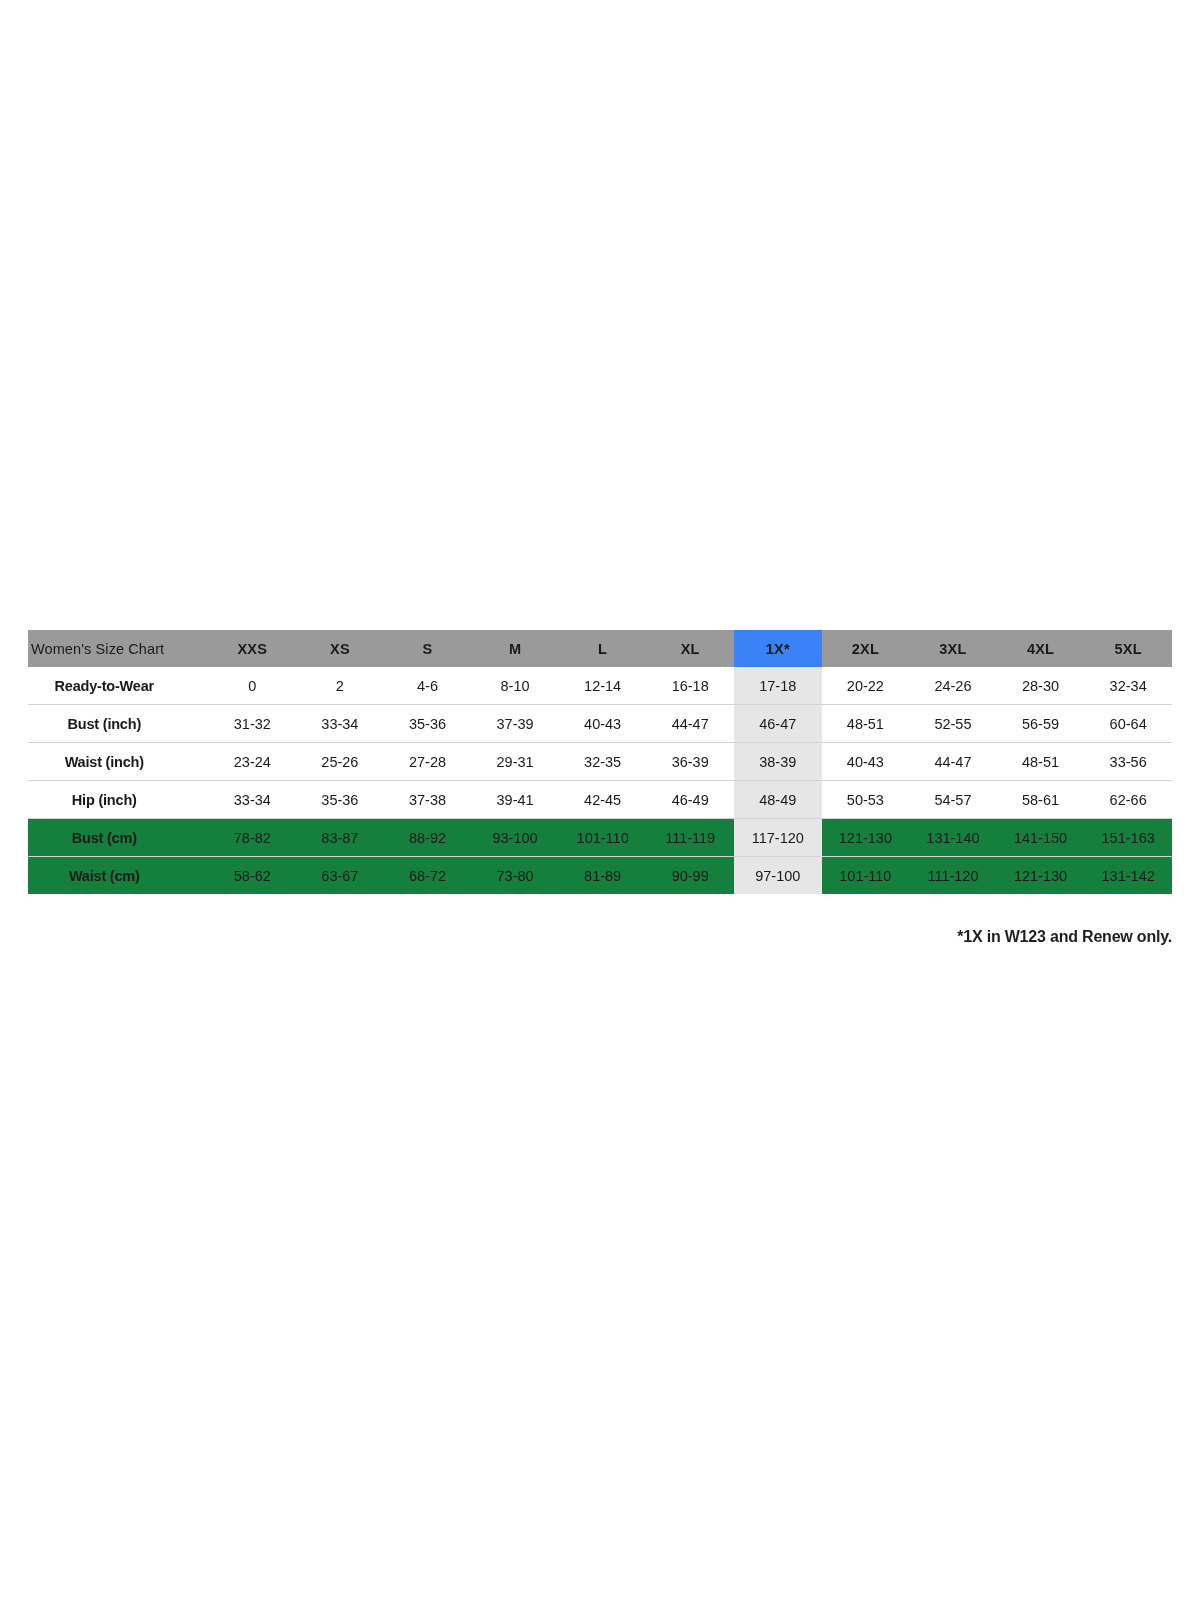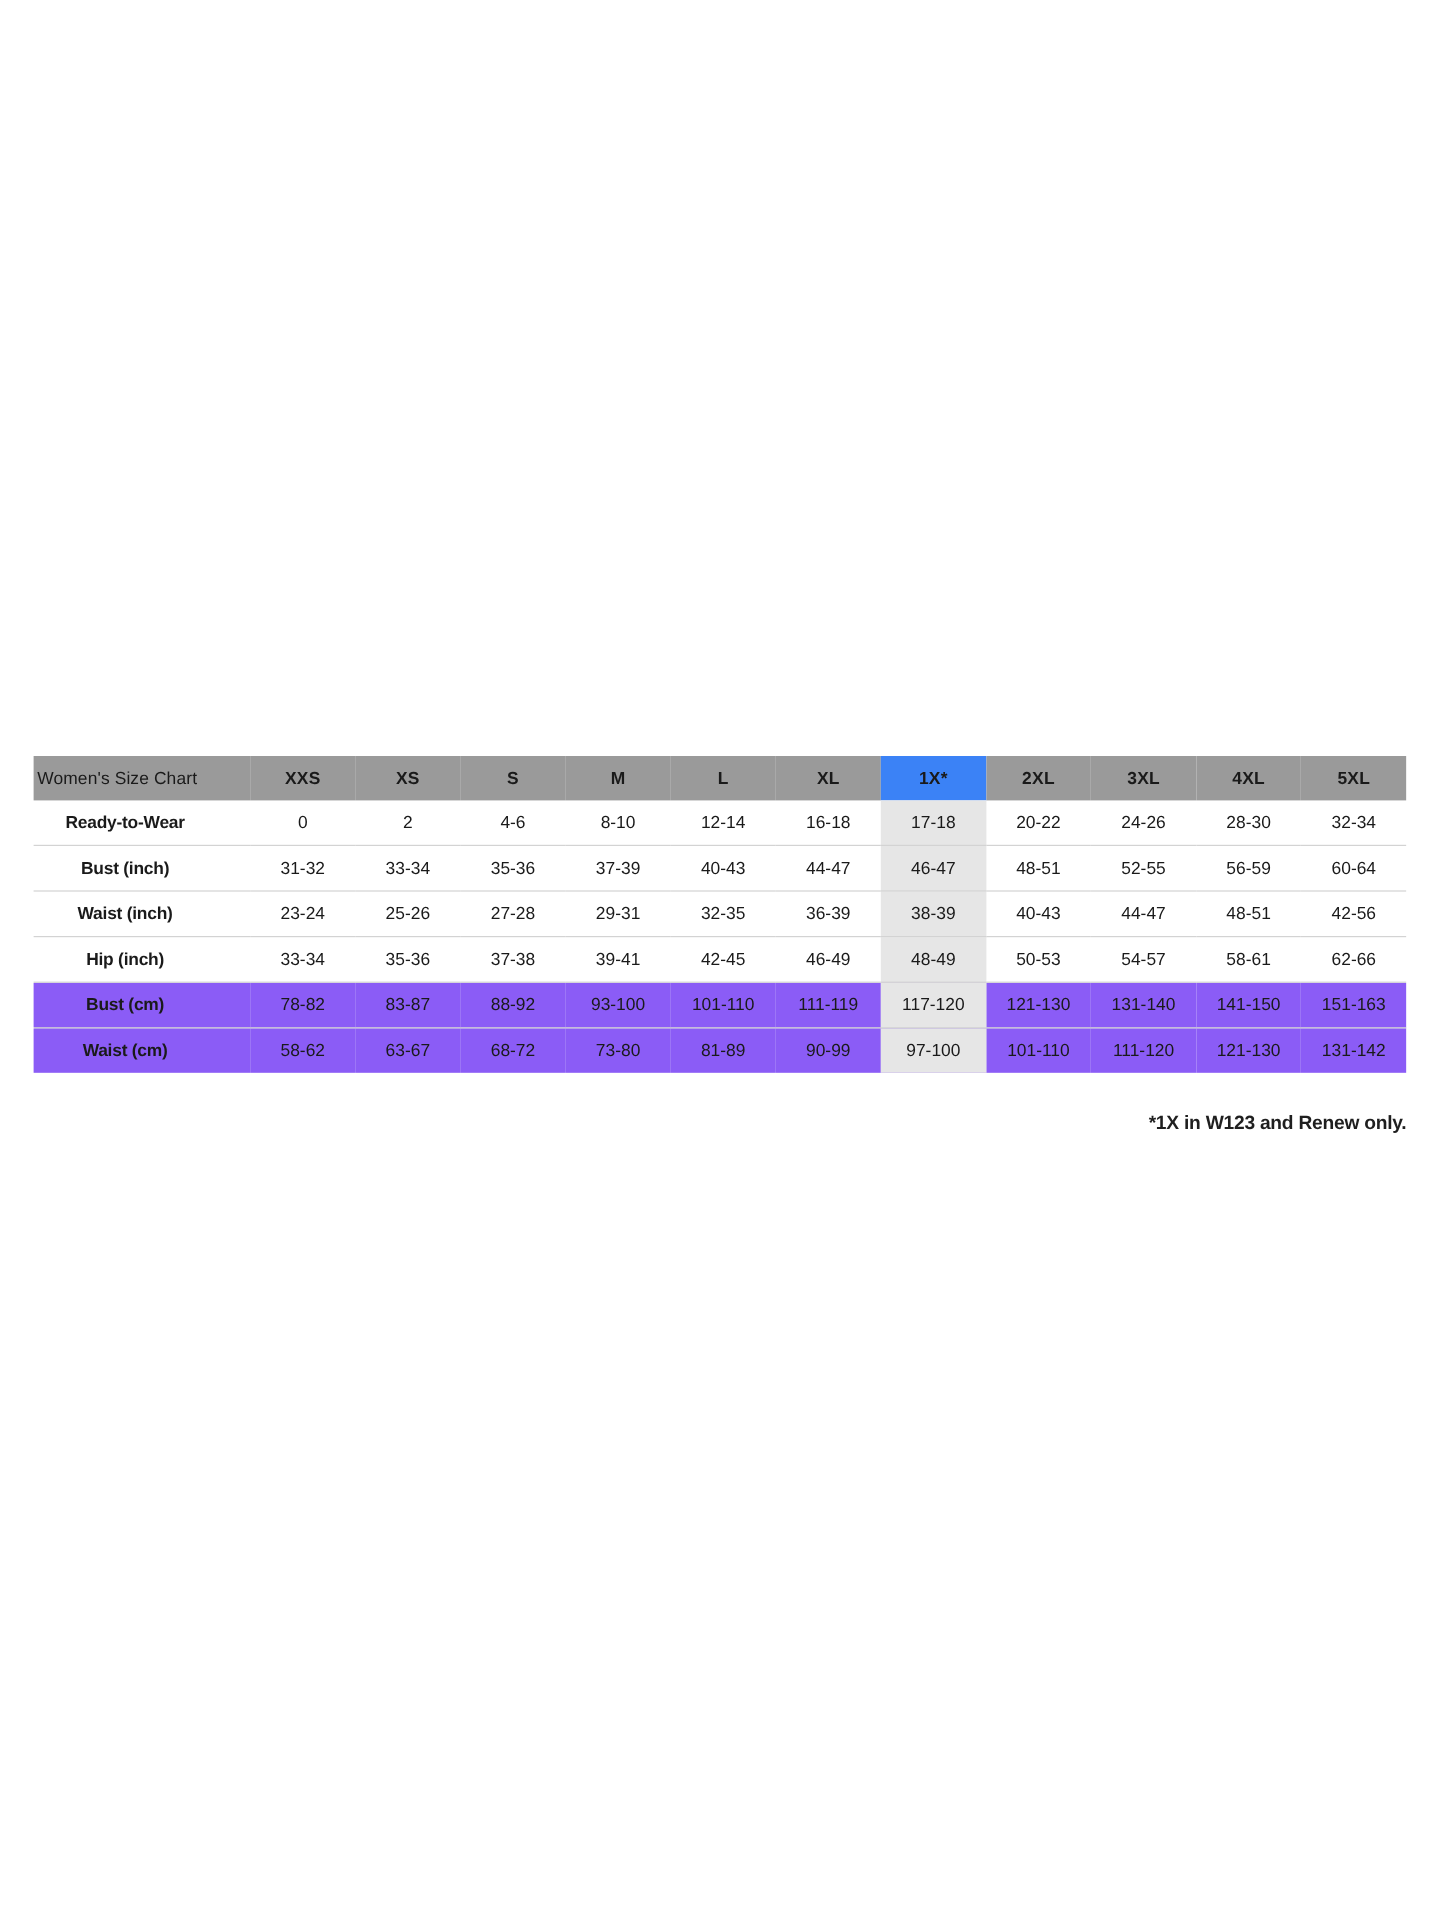--- a/index.html
+++ b/index.html
@@ -80,21 +80,21 @@
     font-weight: bold;
     font-size: 16px;
     color: #111111;
     letter-spacing: -0.2px;
   }
 
   tbody tr {
     border-bottom: 1px solid #d3d3d3;
   }
   tbody tr.band {
-    background: #8b5cf6;
+    background: #15803d;
   }
   tbody tr:last-child {
     border-bottom: none;
   }
 
   
   .hl {
     background: #e6e6e6;
   }
   thead th.hl {
@@ -191,21 +191,21 @@
           <td>23-24</td>
           <td>25-26</td>
           <td>27-28</td>
           <td>29-31</td>
           <td>32-35</td>
           <td>36-39</td>
           <td class="hl">38-39</td>
           <td>40-43</td>
           <td>44-47</td>
           <td>48-51</td>
-          <td>42-56</td>
+          <td>33-56</td>
         </tr>
 
         <tr>
           <td class="rowlabel">Hip (inch)</td>
           <td>33-34</td>
           <td>35-36</td>
           <td>37-38</td>
           <td>39-41</td>
           <td>42-45</td>
           <td>46-49</td>

